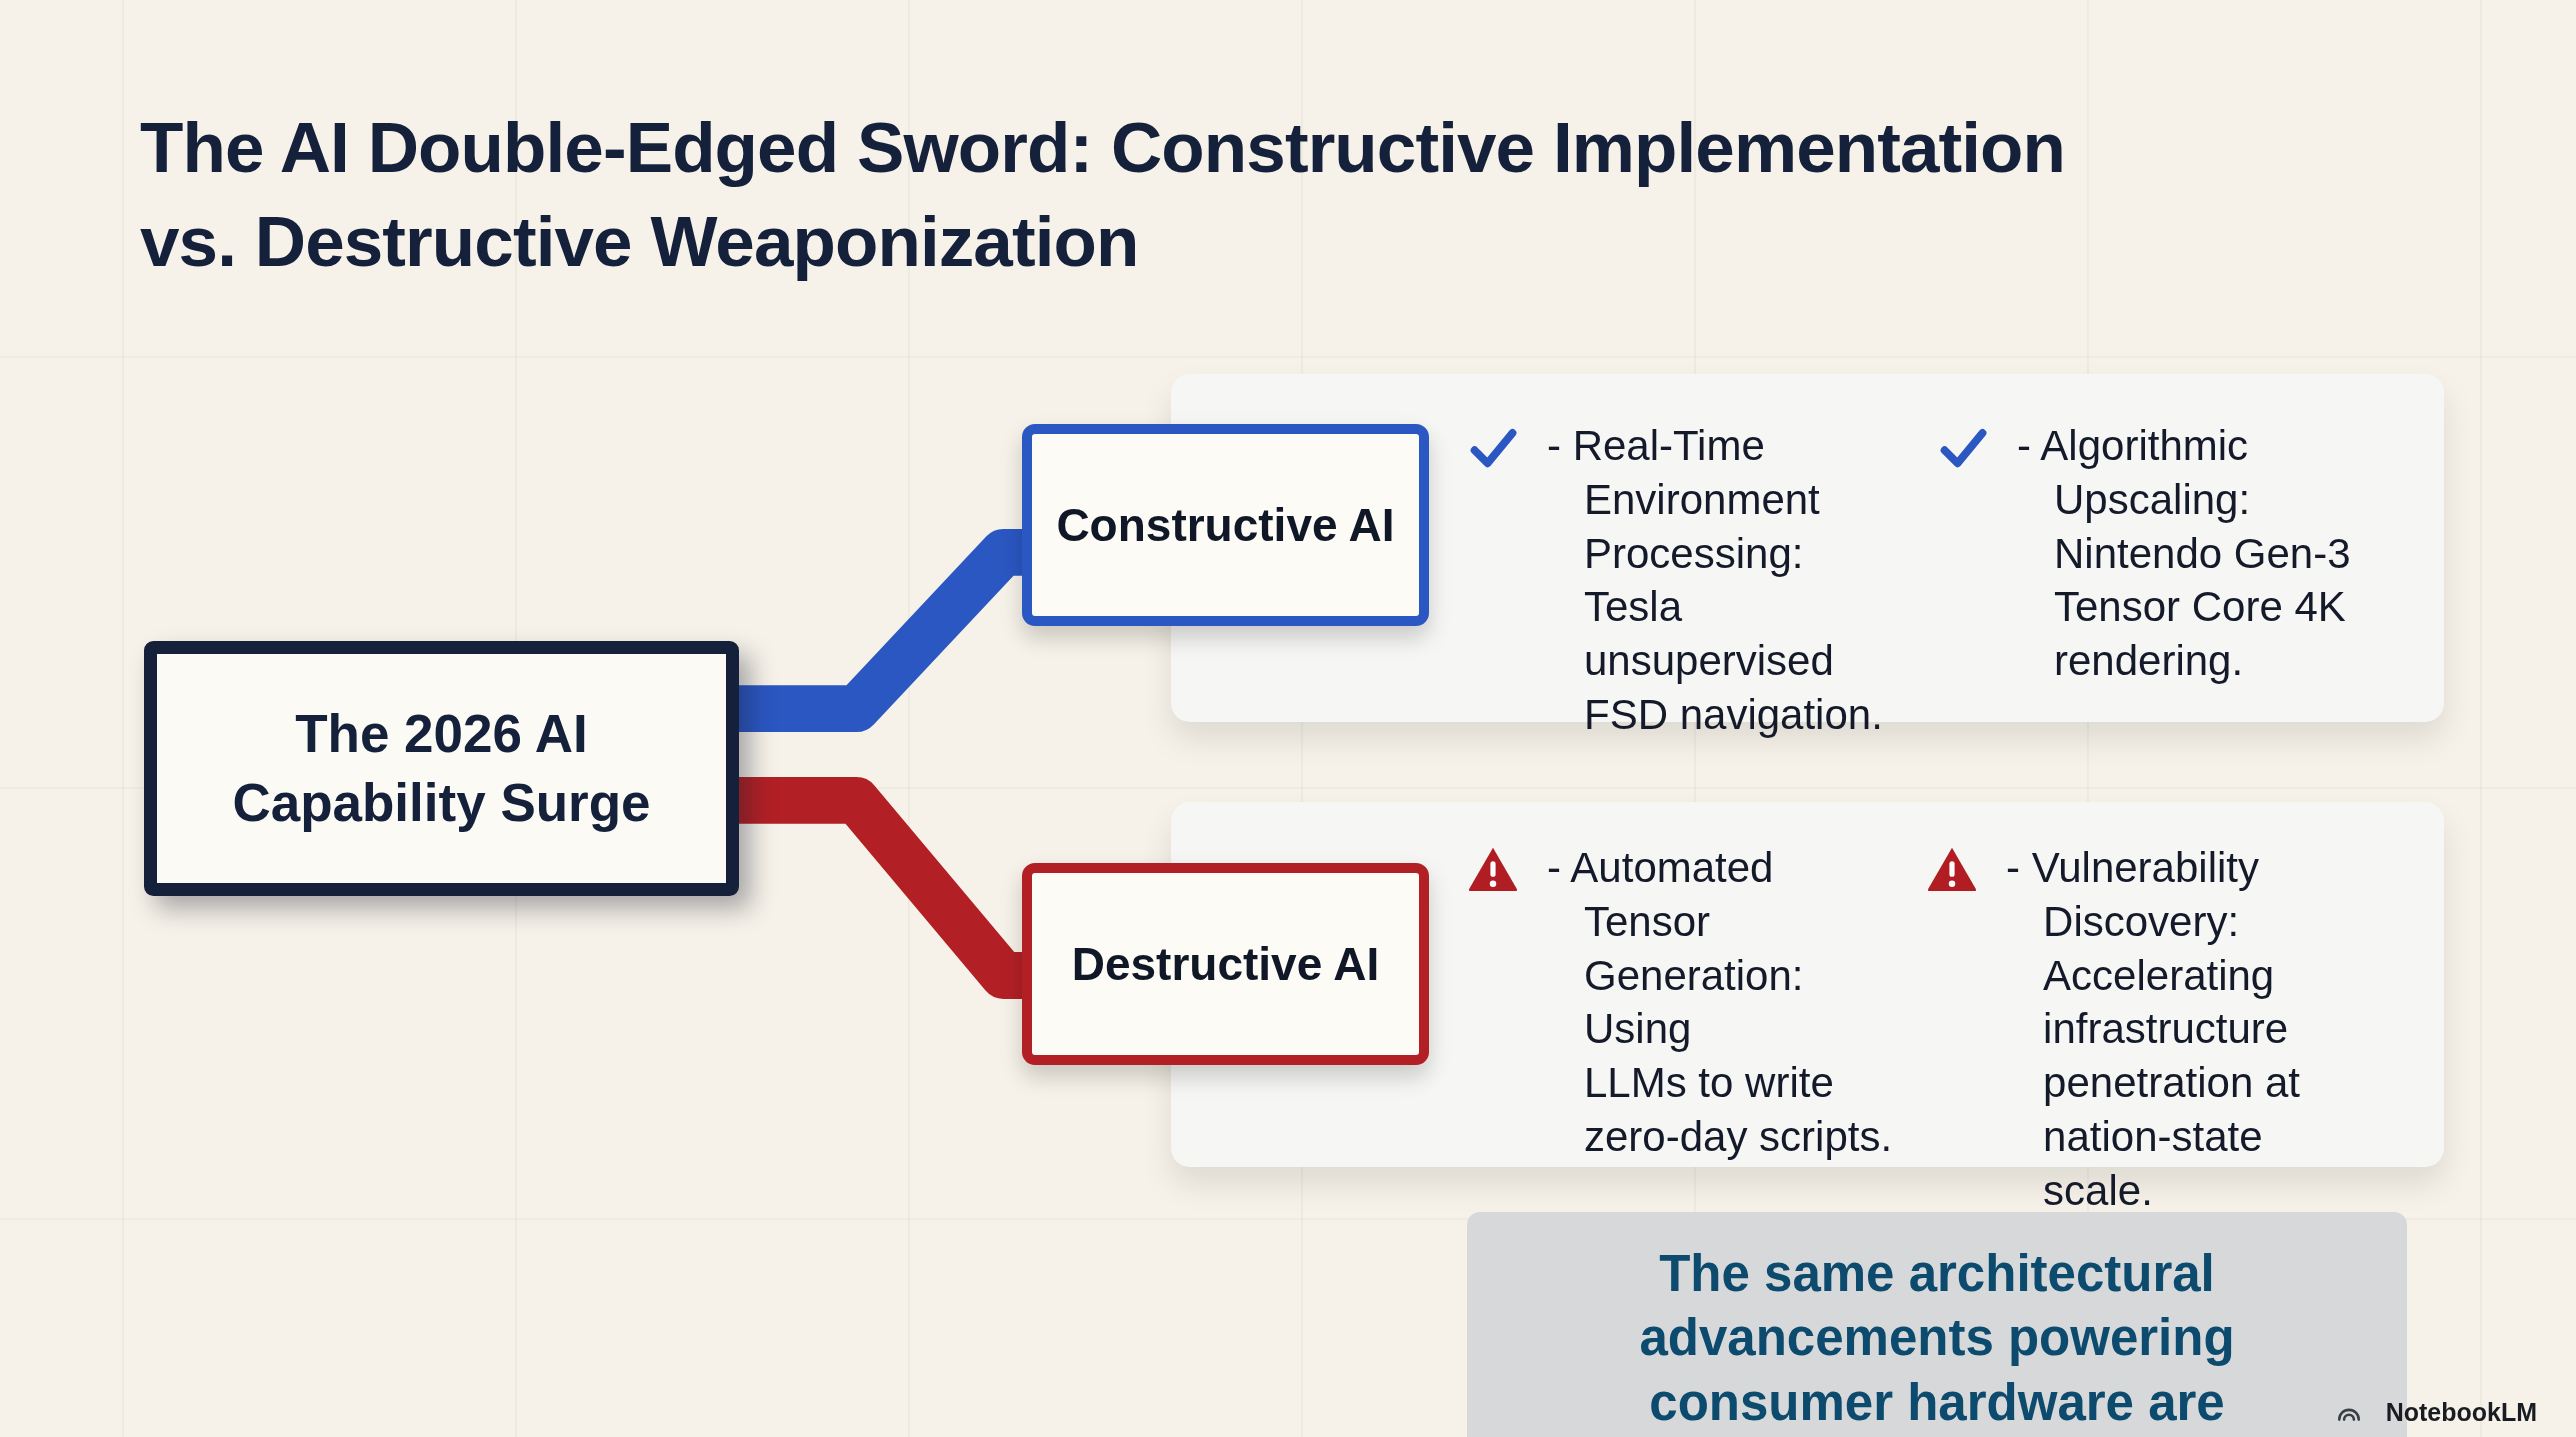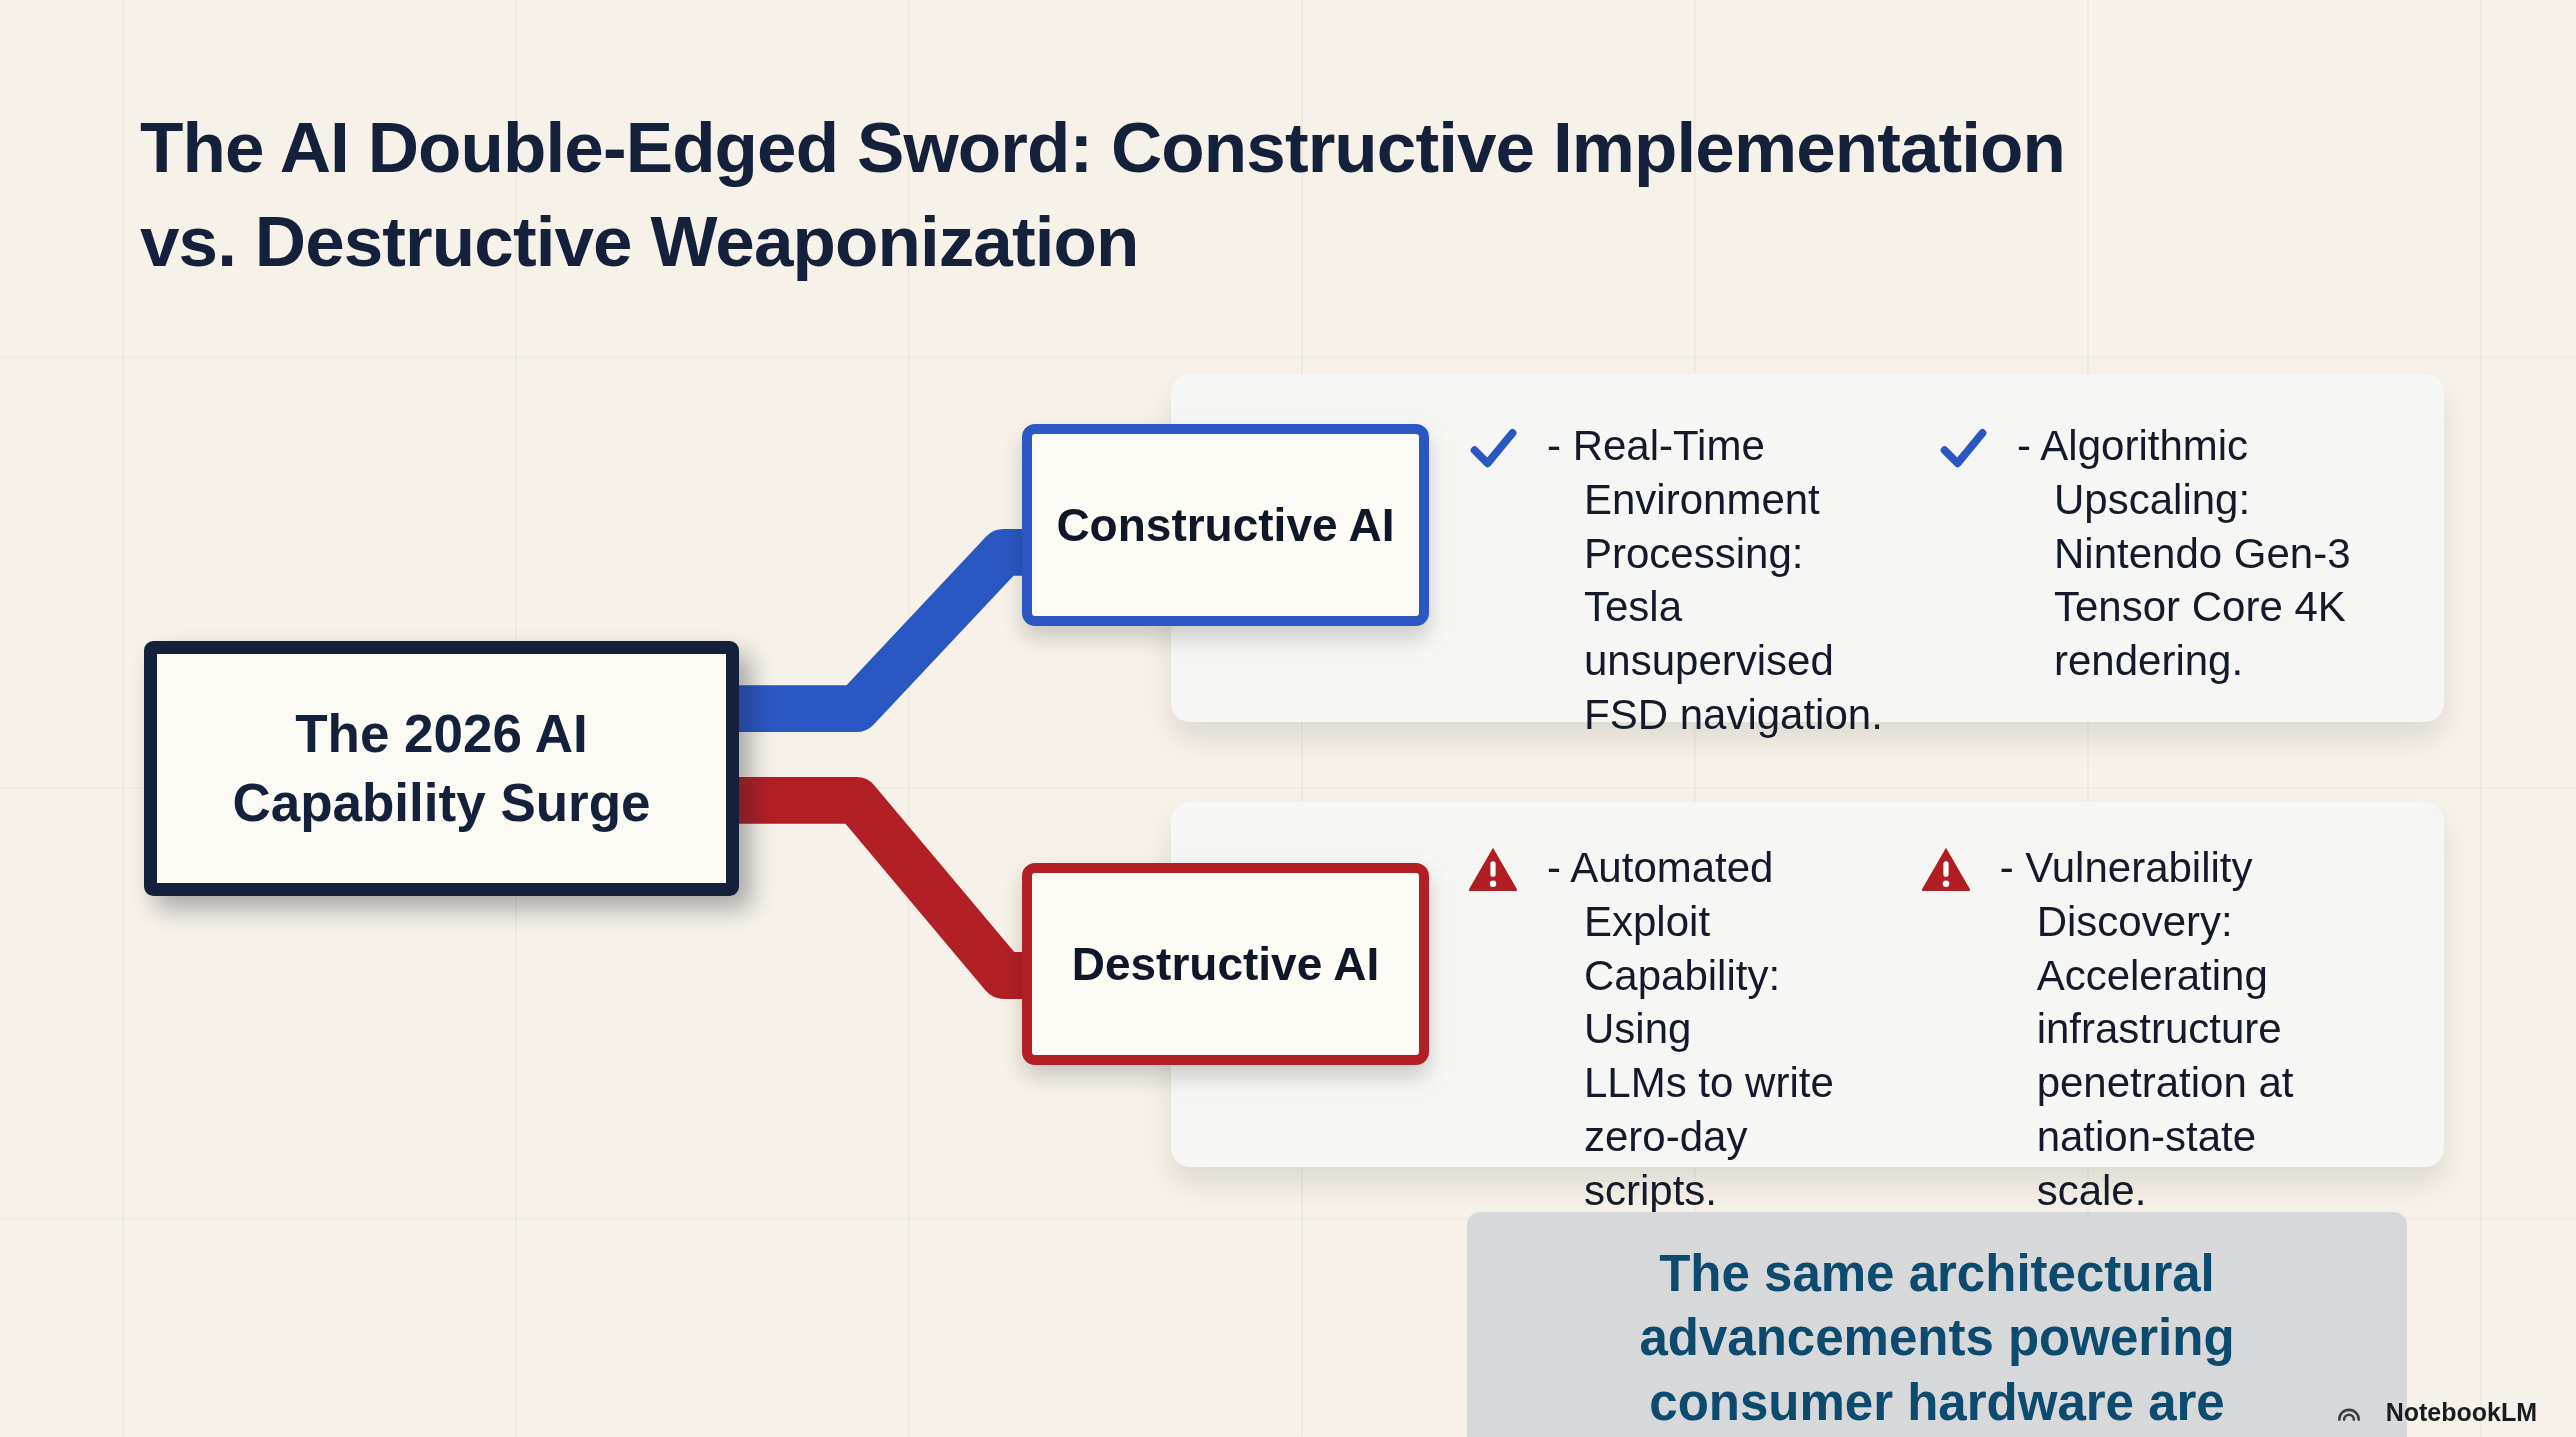--- a/index.html
+++ b/index.html
@@ -212,21 +212,21 @@
     </div>
   </div>
 
   <div class="panel panel-destructive">
     <div class="item-row">
       <svg class="item-icon" viewBox="0 0 24 24">
         <path d="M12 2.2 L23 21.2 Q23.4 22.2 22.3 22.2 L1.7 22.2 Q0.6 22.2 1 21.2 Z" fill="#b01d22"></path>
         <rect x="10.8" y="8.4" width="2.4" height="7.2" rx="1.2" fill="#ffffff"></rect>
         <circle cx="12" cy="18.8" r="1.5" fill="#ffffff"></circle>
       </svg>
-      <div class="item-text">- Automated Exploit Capability: Using
+      <div class="item-text">- Automated Tensor Generation: Using
 LLMs to write zero-day scripts.</div>
     </div>
     <div class="item-row">
       <svg class="item-icon" viewBox="0 0 24 24">
         <path d="M12 2.2 L23 21.2 Q23.4 22.2 22.3 22.2 L1.7 22.2 Q0.6 22.2 1 21.2 Z" fill="#b01d22"></path>
         <rect x="10.8" y="8.4" width="2.4" height="7.2" rx="1.2" fill="#ffffff"></rect>
         <circle cx="12" cy="18.8" r="1.5" fill="#ffffff"></circle>
       </svg>
       <div class="item-text">- Vulnerability Discovery: Accelerating
 infrastructure penetration at nation-state

